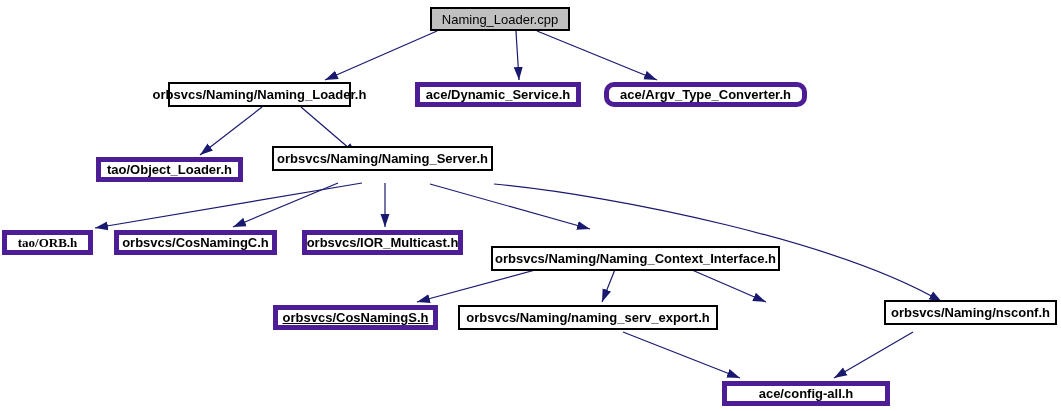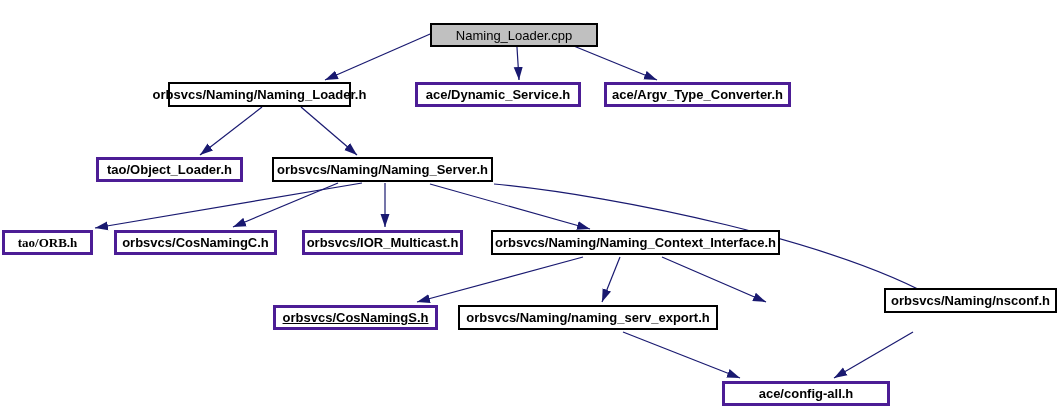--- a/index.html
+++ b/index.html
@@ -9,21 +9,21 @@
     background:#ffffff;
     font-family:"Liberation Sans","DejaVu Sans",sans-serif;
     overflow:hidden;
   }
   .edges{position:absolute;left:0;top:0;width:1061px;height:411px;}
   .node{
     position:absolute;
     height:25px;
     box-sizing:border-box;
     background:#ffffff;
-    border:3px solid #4c1d95;
+    border:5px solid #4c1d95;
     color:#000000;
     font-size:13px;
     font-weight:bold;
     display:flex;
     align-items:center;
     justify-content:center;
     white-space:nowrap;
     z-index:2;
   }
   .node.linked{border:2px solid #000000;}
@@ -60,33 +60,33 @@
     <path class="edge" d="M 494 184 C 620 196 840 242 942 302" marker-end="url(#arrow)"></path>
 
     <line class="edge" x1="583" y1="257" x2="417" y2="302" marker-end="url(#arrow)"></line>
     <line class="edge" x1="620" y1="257" x2="602" y2="302" marker-end="url(#arrow)"></line>
     <line class="edge" x1="662" y1="257" x2="766" y2="302" marker-end="url(#arrow)"></line>
 
     <line class="edge" x1="623" y1="332" x2="740" y2="378" marker-end="url(#arrow)"></line>
     <line class="edge" x1="913" y1="332" x2="834" y2="378" marker-end="url(#arrow)"></line>
   </svg>
 
-  <div class="node root" style="left:430px;top:7px;width:168px;height:24px;margin-top:16px;">Naming_Loader.cpp</div>
+  <div class="node root" style="left:430px;top:7px;width:140px;height:24px;">Naming_Loader.cpp</div>
 
   <div class="node linked" style="left:168px;top:82px;width:183px;">orbsvcs/Naming/Naming_Loader.h</div>
   <div class="node" style="left:415px;top:82px;width:166px;">ace/Dynamic_Service.h</div>
-  <div class="node" style="left:604px;top:82px;width:187px;">ace/Argv_Type_Converter.h</div>
+  <div class="node" style="left:604px;top:82px;width:203px;border-radius:10px;">ace/Argv_Type_Converter.h</div>
 
   <div class="node" style="left:96px;top:157px;width:147px;">tao/Object_Loader.h</div>
-  <div class="node linked" style="left:272px;top:157px;width:221px;">orbsvcs/Naming/Naming_Server.h</div>
+  <div class="node linked" style="left:272px;top:146px;width:221px;">orbsvcs/Naming/Naming_Server.h</div>
 
   <div class="node" style="left:2px;top:230px;width:91px;font-family:Liberation Serif, serif;">tao/ORB.h</div>
   <div class="node" style="left:114px;top:230px;width:163px;">orbsvcs/CosNamingC.h</div>
   <div class="node" style="left:302px;top:230px;width:161px;">orbsvcs/IOR_Multicast.h</div>
-  <div class="node linked" style="left:491px;top:230px;width:289px;">orbsvcs/Naming/Naming_Context_Interface.h</div>
+  <div class="node linked" style="left:491px;top:246px;width:289px;">orbsvcs/Naming/Naming_Context_Interface.h</div>
 
   <div class="node" style="left:273px;top:305px;width:165px;text-decoration:underline;">orbsvcs/CosNamingS.h</div>
   <div class="node linked" style="left:458px;top:305px;width:260px;">orbsvcs/Naming/naming_serv_export.h</div>
-  <div class="node linked" style="left:884px;top:288px;width:173px;">orbsvcs/Naming/nsconf.h</div>
+  <div class="node linked" style="left:884px;top:300px;width:173px;">orbsvcs/Naming/nsconf.h</div>
 
   <div class="node" style="left:722px;top:381px;width:168px;">ace/config-all.h</div>
 
 </div>
 
 </body></html>

